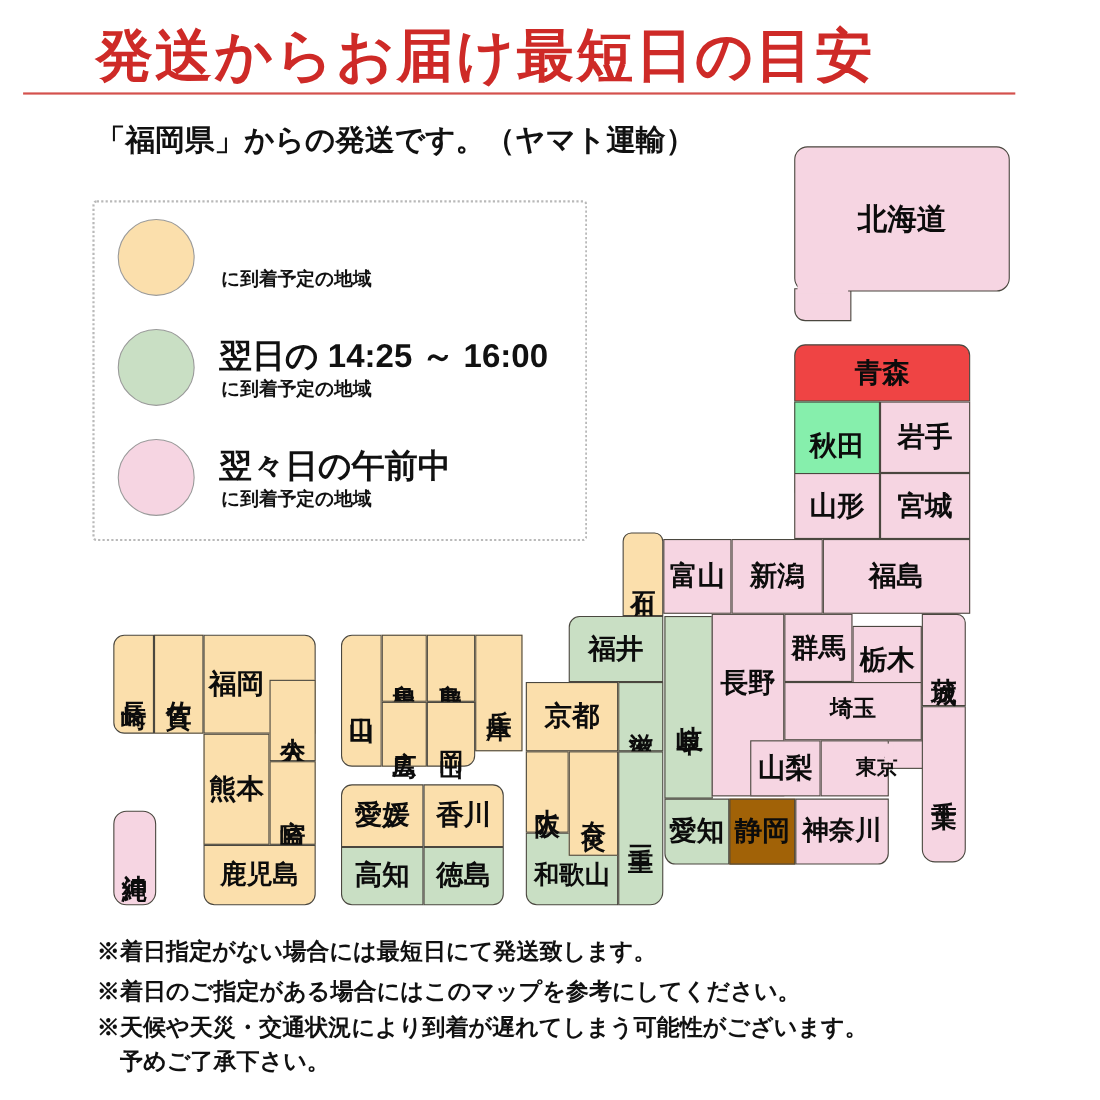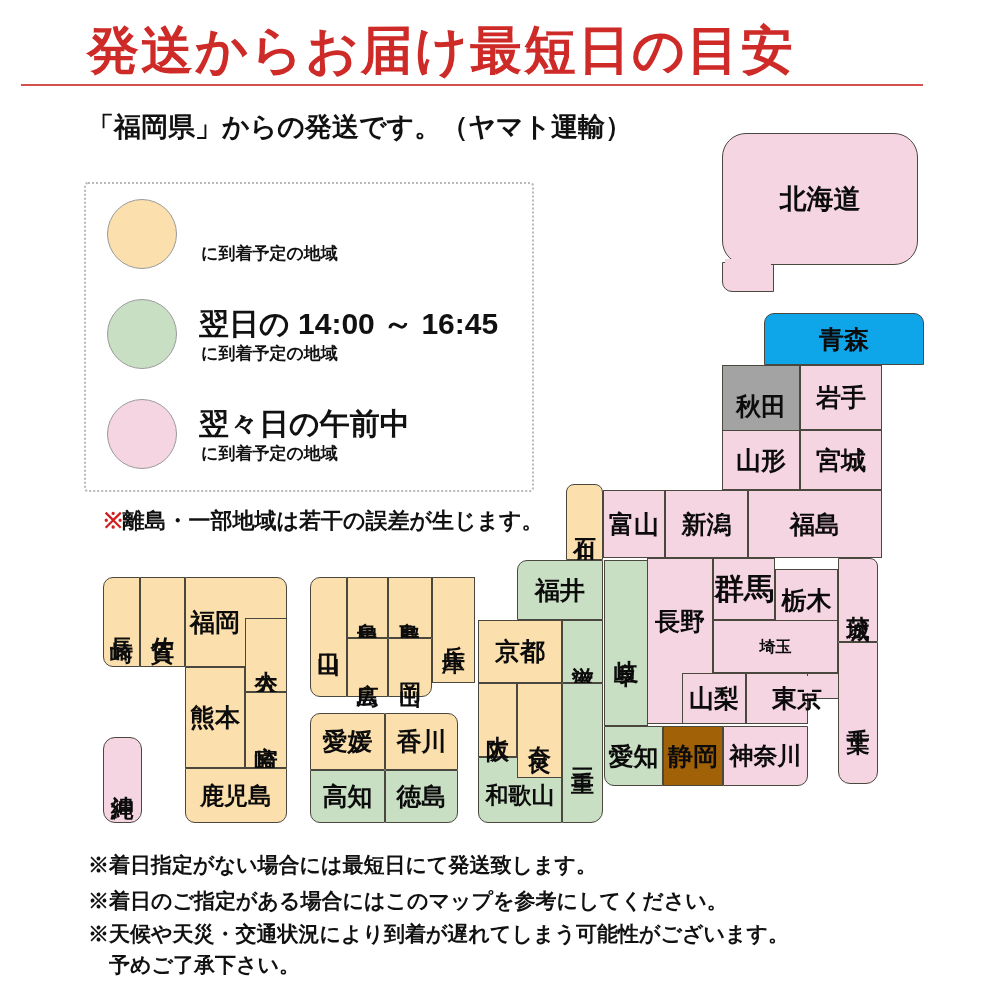--- a/index.html
+++ b/index.html
@@ -38,42 +38,41 @@
   <div id="title-underline" style="background: rgb(212, 81, 77);"></div>
   <div id="page-subtitle">「福岡県」からの発送です。（ヤマト運輸）</div>
 
   <div id="legend">
       <div class="legend-item" style="top: 15px;">
         <div class="legend-swatch" style="background: rgb(251, 223, 172);"></div>
         <div class="legend-sublabel">に到着予定の地域</div>
       </div>
       <div class="legend-item" style="top: 115px;">
         <div class="legend-swatch" style="background: rgb(201, 223, 196);"></div>
-        <div class="legend-label">翌日の 14:00 ～ 16:45</div>
+        <div class="legend-label">翌日の 14:25 ～ 16:00</div>
         <div class="legend-sublabel">に到着予定の地域</div>
       </div>
       <div class="legend-item" style="top: 215px;">
         <div class="legend-swatch" style="background: rgb(246, 213, 226);"></div>
         <div class="legend-label">翌々日の午前中</div>
         <div class="legend-sublabel">に到着予定の地域</div>
       </div>
     </div>
 
-  <div id="map-note"><span class="sym" style="color: rgb(208, 31, 31);">※</span><span>離島・一部地域は若干の誤差が生じます。</span></div>
 
   <div id="map">
       <div class="pref" style="left: 722px; top: 262px; width: 52px; height: 30px; background: rgb(246, 213, 226); border-radius: 0px 0px 0px 10px;"></div>
-      <div class="pref" style="left: 722px; top: 133px; width: 196px; height: 132px; background: rgb(246, 213, 226); border-radius: 24px; text-align: right;">
+      <div class="pref" style="left: 722px; top: 133px; width: 196px; height: 132px; background: rgb(246, 213, 226); border-radius: 12px; text-align: right;">
         <span class="lbl" style="font-size: 27px;">北海道</span>
       </div>
       <div class="pref noborder" style="left: 725px; top: 259px; width: 46px; height: 8px; background: rgb(246, 213, 226);"></div>
-      <div class="pref" style="left: 764px; top: 313px; width: 160px; height: 52px; background: #0ea5e9; border-radius: 10px 10px 0px 0px;">
+      <div class="pref" style="left: 722px; top: 313px; width: 160px; height: 52px; background: #ef4444; border-radius: 10px 10px 0px 0px;">
         <span class="lbl" style="font-size: 25px;">青森</span>
       </div>
-      <div class="pref" style="left: 722px; top: 365px; width: 78px; height: 83px; background: #a3a3a3;">
+      <div class="pref" style="left: 722px; top: 365px; width: 78px; height: 83px; background: #86efac;">
         <span class="lbl" style="font-size: 25px;">秋田</span>
       </div>
       <div class="pref" style="left: 800px; top: 365px; width: 82px; height: 65px; background: rgb(246, 213, 226);">
         <span class="lbl" style="font-size: 25px;">岩手</span>
       </div>
       <div class="pref" style="left: 722px; top: 430px; width: 78px; height: 60px; background: rgb(246, 213, 226);">
         <span class="lbl" style="font-size: 25px;">山形</span>
       </div>
       <div class="pref" style="left: 800px; top: 430px; width: 82px; height: 60px; background: rgb(246, 213, 226);">
         <span class="lbl" style="font-size: 25px;">宮城</span>
@@ -123,34 +122,34 @@
       <div class="pref" style="left: 663px; top: 726px; width: 60px; height: 60px; background: #a16207;">
         <span class="lbl" style="font-size: 25px;">静岡</span>
       </div>
       <div class="pref" style="left: 647px; top: 558px; width: 66px; height: 166px; background: rgb(246, 213, 226);">
         <span class="lbl" style="font-size: 25px; inset: 0px 0px 24%;">長野</span>
       </div>
       <div class="pref" style="left: 682px; top: 673px; width: 64px; height: 51px; background: rgb(246, 213, 226);">
         <span class="lbl" style="font-size: 25px;">山梨</span>
       </div>
       <div class="pref" style="left: 713px; top: 558px; width: 62px; height: 62px; background: rgb(246, 213, 226);">
-        <span class="lbl" style="font-size: 30px;">群馬</span>
+        <span class="lbl" style="font-size: 25px;">群馬</span>
       </div>
       <div class="pref" style="left: 775px; top: 558px; width: 63px; height: 62px; background: rgb(246, 213, 226); margin-top: 11px;">
         <span class="lbl" style="font-size: 25px;">栃木</span>
       </div>
       <div class="pref vertical" style="left: 838px; top: 558px; width: 40px; height: 84px; background: rgb(246, 213, 226); border-radius: 0px 8px 0px 0px;">
         <span class="lbl" style="font-size: 23px;">茨城</span>
       </div>
       <div class="pref" style="left: 713px; top: 620px; width: 125px; height: 53px; background: rgb(246, 213, 226);">
-        <span class="lbl" style="font-size: 16px;">埼玉</span>
+        <span class="lbl" style="font-size: 21px; font-family: Liberation Mono, monospace;">埼玉</span>
       </div>
       <div class="pref" style="left: 806px; top: 673px; width: 34px; height: 26px; background: rgb(246, 213, 226);"></div>
       <div class="pref" style="left: 746px; top: 673px; width: 62px; height: 51px; background: rgb(246, 213, 226);">
-        <span class="lbl" style="font-size: 25px; padding-left: 40px;">東京</span>
+        <span class="lbl" style="font-size: 19px; padding-left: 40px;">東京</span>
       </div>
       <div class="pref noborder" style="left: 804px; top: 676px; width: 8px; height: 17px; background: rgb(246, 213, 226);"></div>
       <div class="pref vertical" style="left: 838px; top: 642px; width: 40px; height: 142px; background: rgb(246, 213, 226); border-radius: 0px 0px 12px 12px;">
         <span class="lbl" style="font-size: 23px;">千葉</span>
       </div>
       <div class="pref" style="left: 723px; top: 726px; width: 85px; height: 60px; background: rgb(246, 213, 226); border-radius: 0px 0px 10px;">
         <span class="lbl" style="font-size: 24px; border-radius: 14px;">神奈川</span>
       </div>
       <div class="pref vertical" style="left: 310px; top: 577px; width: 37px; height: 120px; background: rgb(251, 223, 172); border-radius: 10px 0px 0px 10px;">
         <span class="lbl" style="font-size: 23px;">山口</span>

